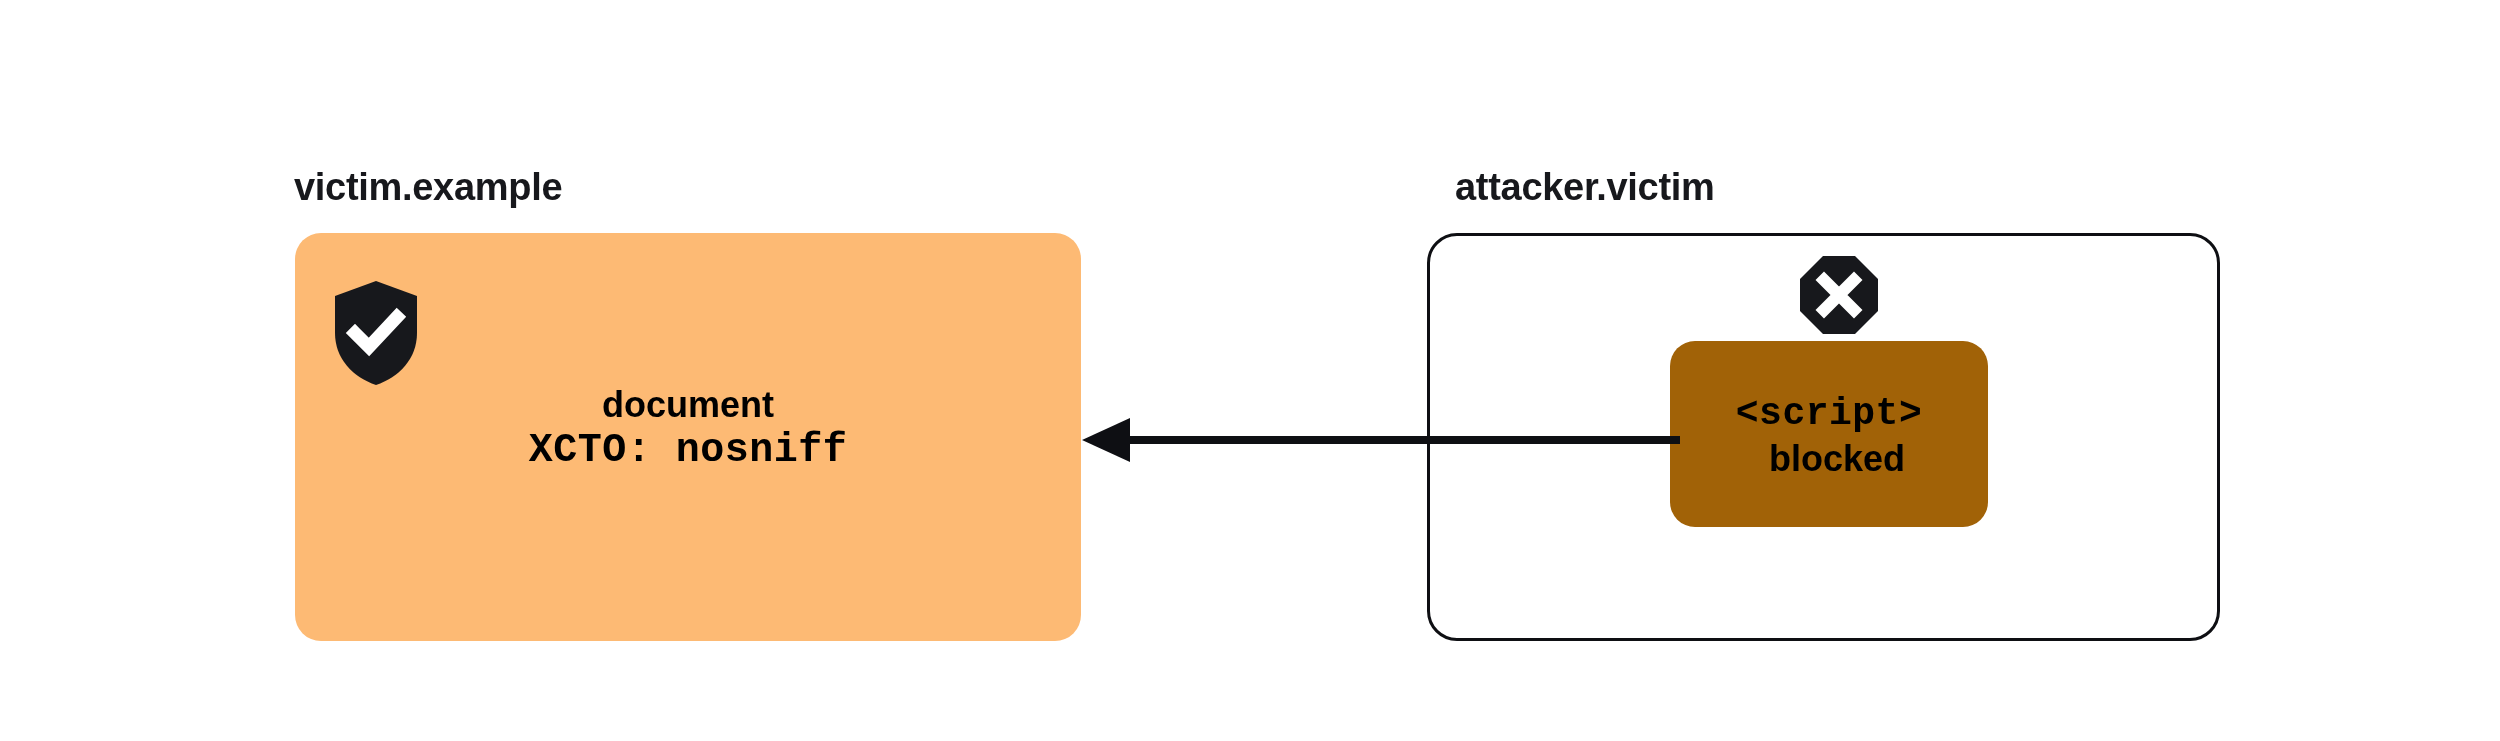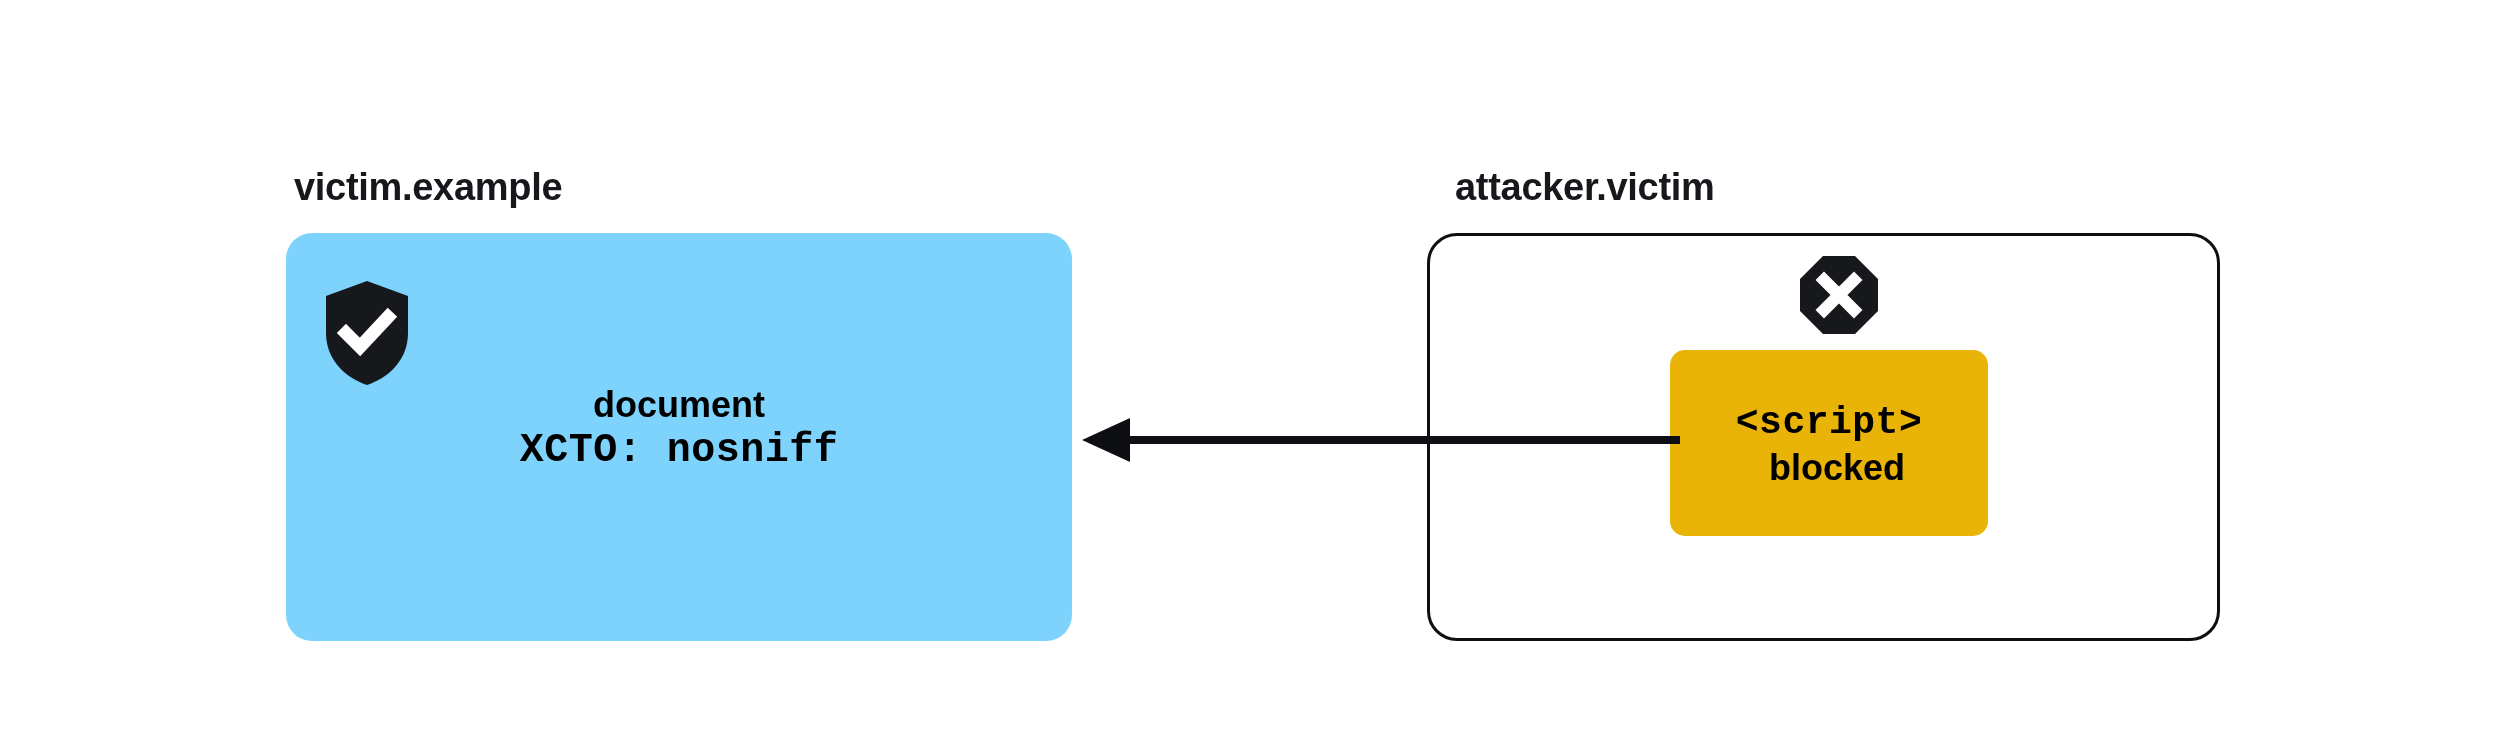--- a/index.html
+++ b/index.html
@@ -31,25 +31,25 @@
     letter-spacing: -0.3px;
     color: #17181C;
     white-space: nowrap;
   }
   #victim-label   { left: 294px;  top: 168px; }
   #attacker-label { left: 1455px; top: 168px; }
 
   
   #victim-card {
     position: absolute;
-    left: 286px;
+    left: 295px;
     top: 233px;
     width: 786px;
     height: 408px;
-    background: #7dd3fc;
+    background: #fdba74;
     border-radius: 26px;
   }
 
   #shield-icon {
     position: absolute;
     left: 40px;
     top: 48px;
     width: 82px;
     height: 104px;
     display: block;
@@ -97,25 +97,25 @@
     left: 370px;
     top: 20px;
     width: 78px;
     height: 78px;
     display: block;
   }
 
   #script-card {
     position: absolute;
     left: 240px;
-    top: 114px;
+    top: 105px;
     width: 318px;
     height: 186px;
-    background: #eab308;
-    border-radius: 15px;
+    background: #a16207;
+    border-radius: 25px;
   }
   #script-text {
     position: absolute;
     left: 0;
     right: 0;
     top: 50px;
     text-align: center;
   }
   .script-line-mono {
     font-family: "Liberation Mono", monospace;

